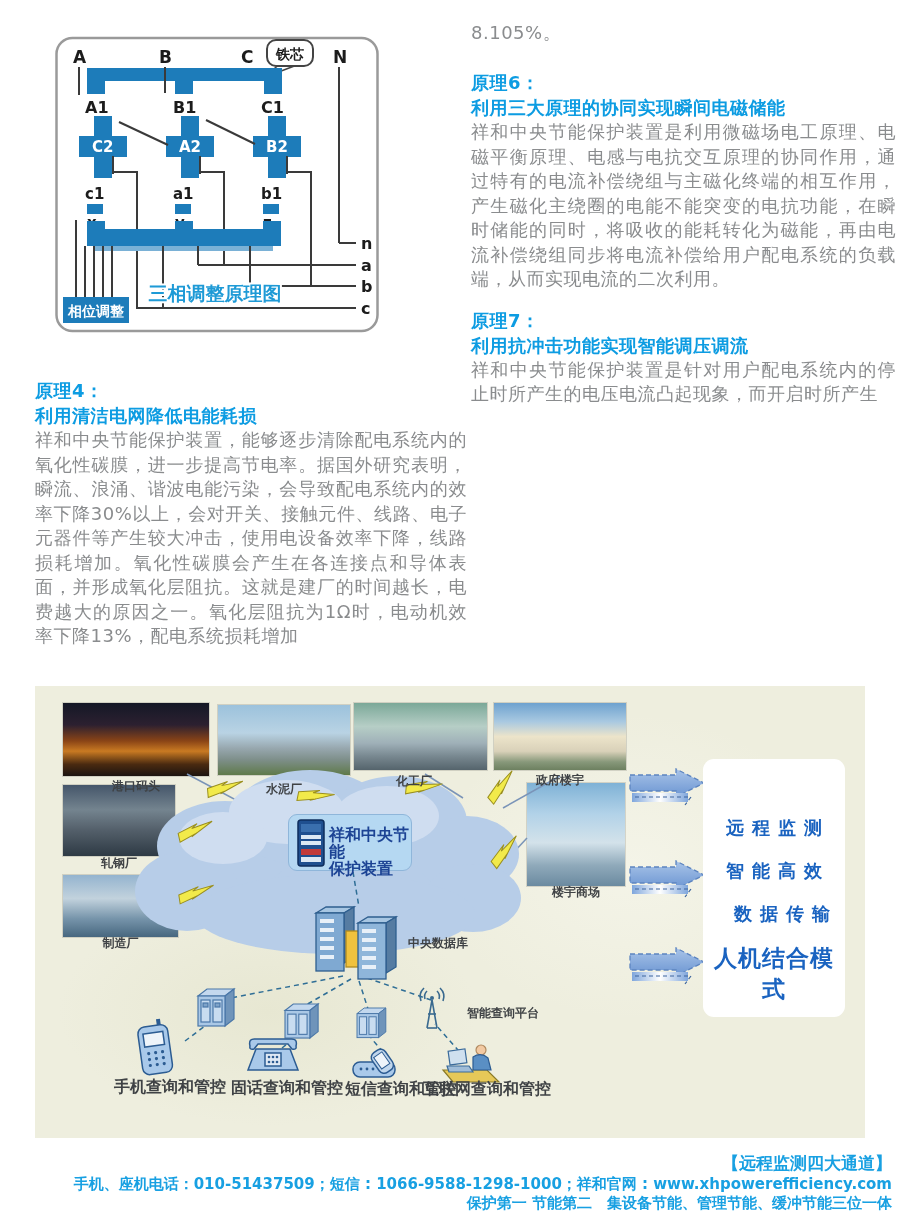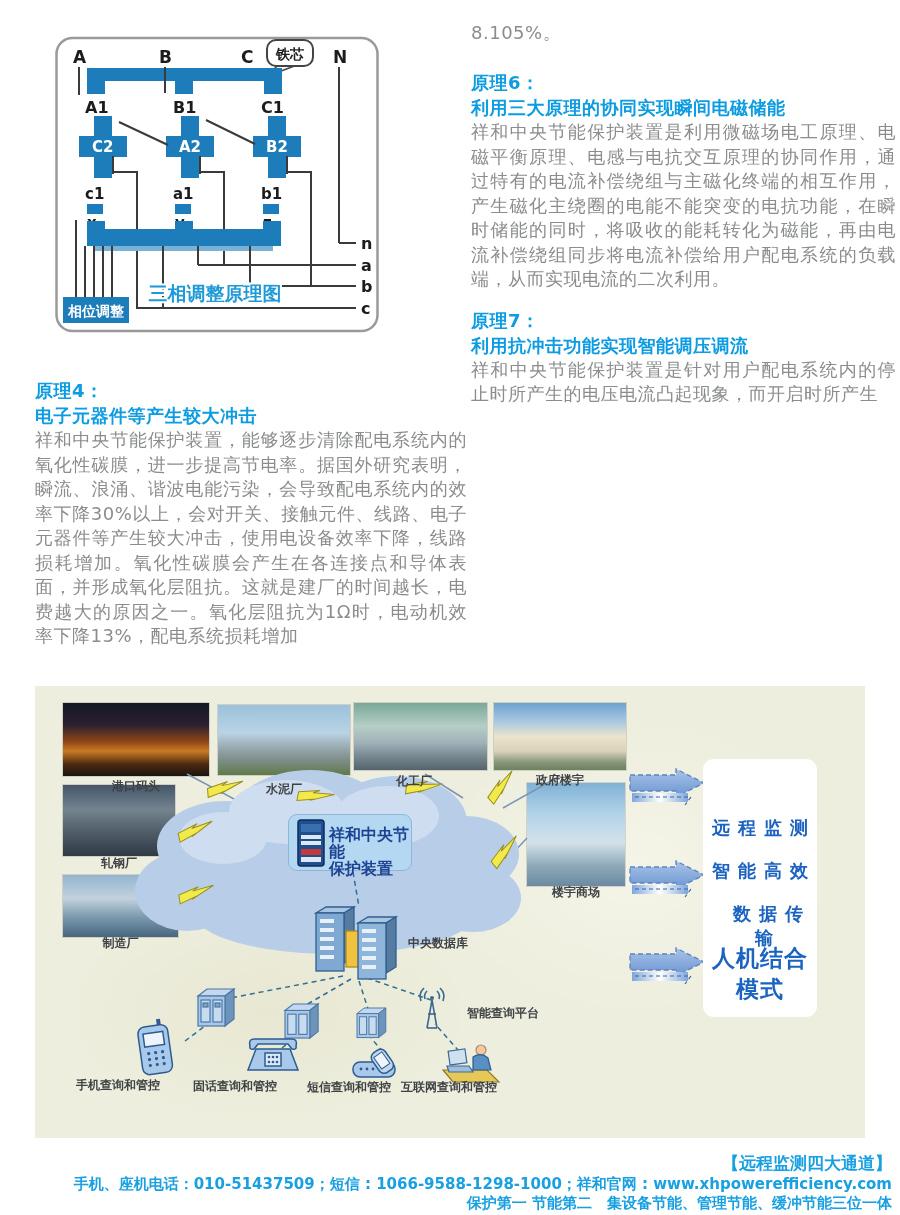--- a/index.html
+++ b/index.html
@@ -27,30 +27,30 @@
                               radial-gradient(closest-side at 72% 40%, #f4f4e8 0%, rgba(238,238,222,0) 85%); }
   .network .photo { position:absolute; box-shadow:0 0 0 1px rgba(120,120,110,.25); }
   .ph-harbor { background:linear-gradient(180deg,#141826 0%,#2c2030 30%,#8a4416 52%,#c97a22 66%,#4a2a10 84%,#1c1410 100%); }
   .ph-cement { background:linear-gradient(180deg,#9cc2dc 0%,#b9d3e4 40%,#97a7ae 62%,#7e8f8a 78%,#5f7a4a 100%); }
   .ph-chem   { background:linear-gradient(180deg,#7ba898 0%,#b6cec6 35%,#9fb0b8 60%,#77878f 80%,#55646c 100%); }
   .ph-gov    { background:linear-gradient(180deg,#6ea2cf 0%,#a9c9e1 28%,#ece4ca 50%,#d9d1b9 72%,#87987a 88%,#6d8060 100%); }
   .ph-steel  { background:linear-gradient(180deg,#45566a 0%,#74848f 35%,#55616c 62%,#2e3a44 100%); }
   .ph-tower  { background:linear-gradient(180deg,#7fb2d6 0%,#b2d2e8 30%,#d3e2ea 58%,#8fa9ba 80%,#6b8aa0 100%); }
   .ph-fact   { background:linear-gradient(180deg,#94b4cf 0%,#c2d2dd 38%,#7795ab 70%,#47677f 100%); }
   .site-label { position:absolute; font-size:12px; font-weight:bold; color:#3f4245; text-align:center; }
-  .chan-label { position:absolute; font-size:12px; font-weight:bold; color:#3f4245; text-align:left; width:150px; }
+  .chan-label { position:absolute; font-size:16px; font-weight:bold; color:#3f4245; text-align:right; width:150px; }
   .float-label { position:absolute; font-size:12px; font-weight:bold; color:#3f4245; }
   .netsvg { position:absolute; left:0; top:0; pointer-events:none; }
 
   .device-panel { position:absolute; left:253px; top:128px; width:124px; height:57px;
                   background:#b5d8f2; border:1px solid #8fb6da; border-radius:9px; }
   .device-text { position:absolute; left:40px; top:11px; font-size:16px; font-weight:bold;
                  color:#1c4394; line-height:17px; }
 
-  .remote-panel { position:absolute; left:668px; top:73px; width:114px; height:258px;
+  .remote-panel { position:absolute; left:668px; top:73px; width:142px; height:258px;
                   background:#ffffff; border-radius:11px; }
   .remote-line { position:absolute; width:100%; text-align:center; color:#1a63c0; font-weight:bold; }
   .rl-sp { font-size:18px; letter-spacing:8px; text-indent:8px; }
   .rl-tight { font-size:23px; letter-spacing:1px; }
 
   
   .footer { position:absolute; left:0; right:8px; top:1152px; text-align:right; color:#18a0e2; font-weight:bold; }
   .footer .f1 { font-size:17px; line-height:22px; }
   .footer .f2 { font-size:15px; line-height:20px; }
   .footer .f3 { font-size:15px; line-height:19px; }
@@ -161,21 +161,21 @@
     <div class="principle mt16">
       <h3>原理7：</h3>
       <h3>利用抗冲击功能实现智能调压调流</h3>
       <p>祥和中央节能保护装置是针对用户配电系统内的停止时所产生的电压电流凸起现象，而开启时所产生</p>
     </div>
   </div>
 
   <div class="col col-left">
     <div class="principle">
       <h3>原理4：</h3>
-      <h3>电子元器件等产生较大冲击</h3>
+      <h3>利用清洁电网降低电能耗损</h3>
       <p>祥和中央节能保护装置，能够逐步清除配电系统内的氧化性碳膜，进一步提高节电率。据国外研究表明，瞬流、浪涌、谐波电能污染，会导致配电系统内的效率下降30%以上，会对开关、接触元件、线路、电子元器件等产生较大冲击，使用电设备效率下降，线路损耗增加。氧化性碳膜会产生在各连接点和导体表面，并形成氧化层阻抗。这就是建厂的时间越长，电费越大的原因之一。氧化层阻抗为1Ω时，电动机效率下降13%，配电系统损耗增加</p>
     </div>
   </div>
 
   <div class="network">
 
     <div class="photo ph-harbor" style="left:28px;top:17px;width:146px;height:73px;"></div>
     <div class="photo ph-cement" style="left:183px;top:19px;width:132px;height:70px;"></div>
     <div class="photo ph-chem" style="left:319px;top:17px;width:133px;height:67px;"></div>
     <div class="photo ph-gov" style="left:459px;top:17px;width:132px;height:67px;"></div>

